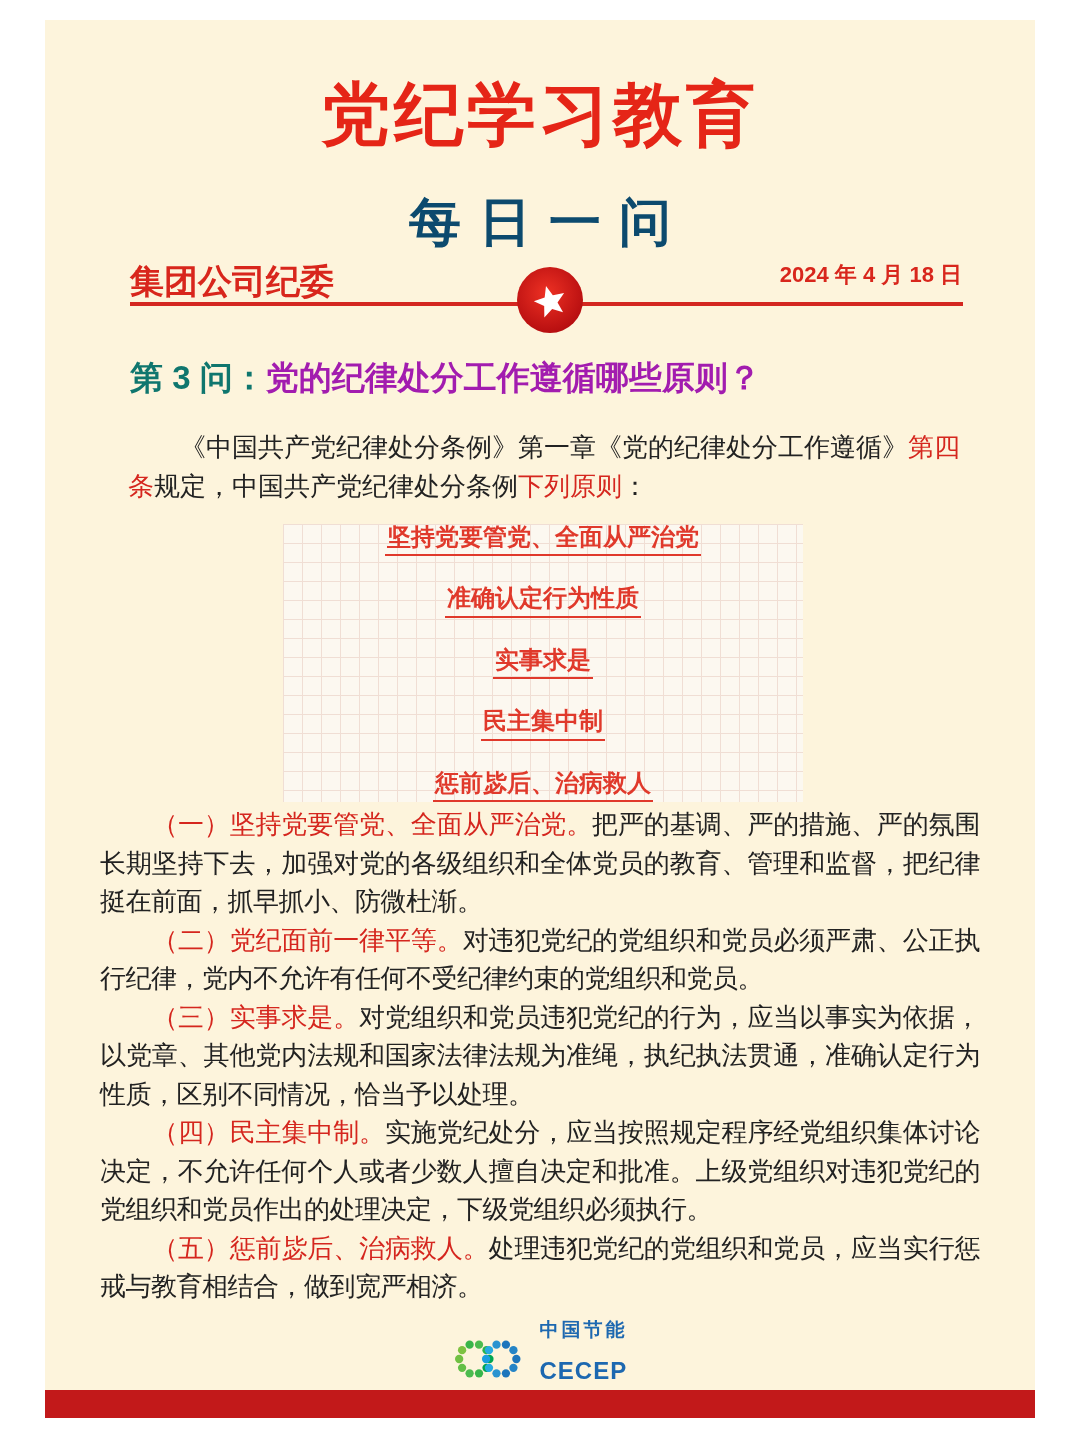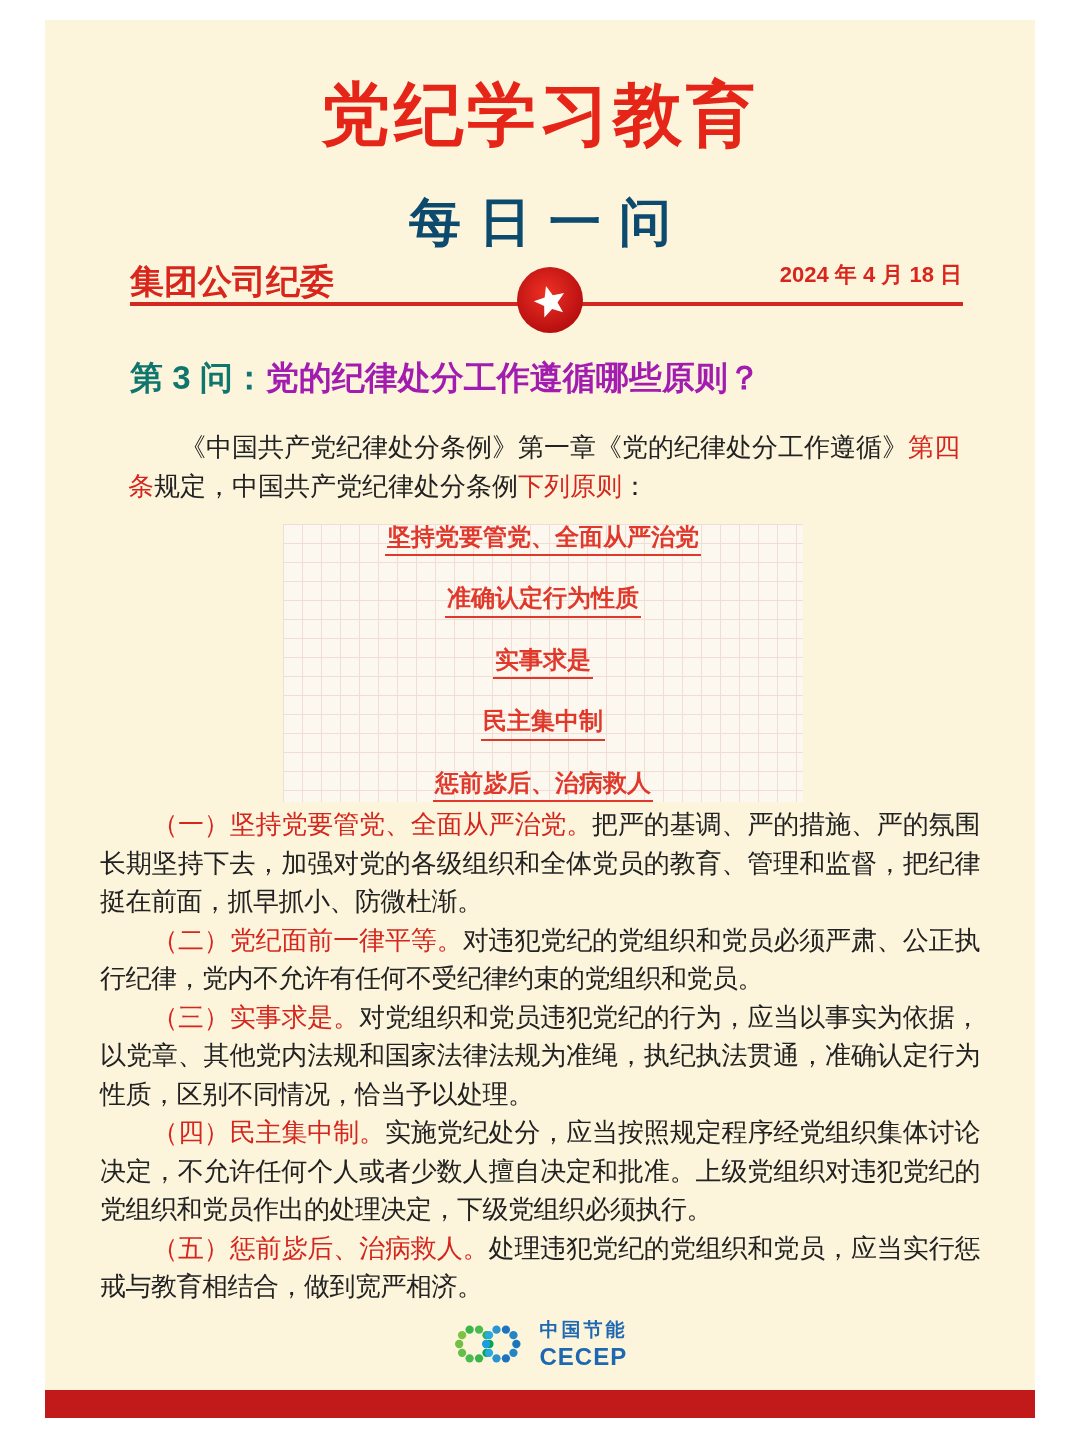--- a/index.html
+++ b/index.html
@@ -40,26 +40,26 @@
          display:flex;flex-direction:column;justify-content:space-between;align-items:center;margin-top:12px;}
   .principle{font-family:"Liberation Sans", sans-serif;font-weight:700;font-size:24px;
          color:#e0392b;border-bottom:2px solid #e0392b;padding:0 2px 4px 2px;line-height:1.1;}
 
   .paras{position:absolute;top:786px;left:55px;width:880px;}
   .paras p{margin:0;font-size:26px;line-height:38.5px;letter-spacing:-0.5px;
          color:#222222;text-align:justify;text-indent:2em;}
   .lead{color:#d5261e;}
 
   .logo{position:absolute;top:1300px;left:0;width:100%;display:flex;
-        justify-content:center;align-items:flex-start;gap:13px;}
+        justify-content:center;align-items:flex-end;gap:13px;}
   .logo-text{display:flex;flex-direction:column;align-items:flex-start;line-height:1;}
   .logo-cn{font-family:"Liberation Sans", sans-serif;font-weight:700;font-size:19px;
         letter-spacing:3px;color:#1d68b0;}
   .logo-en{font-family:"Liberation Sans", sans-serif;font-weight:700;font-size:24px;
-        letter-spacing:1px;color:#1d68b0;margin-top:6px;}
+        letter-spacing:1px;color:#1d68b0;margin-top:20px;}
 </style>
 </head>
 <body>
 
 <div class="canvas">
   <div class="sheet">
 
     <h1 class="title">党纪学习教育</h1>
     <h2 class="subtitle">每日一问</h2>
 

